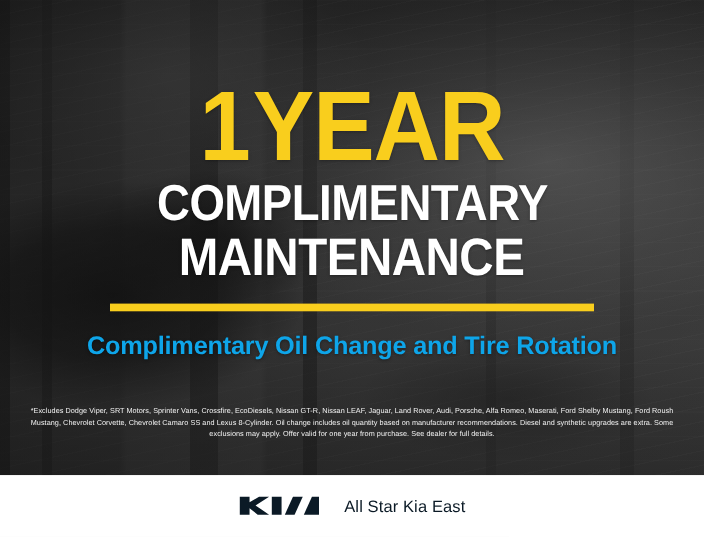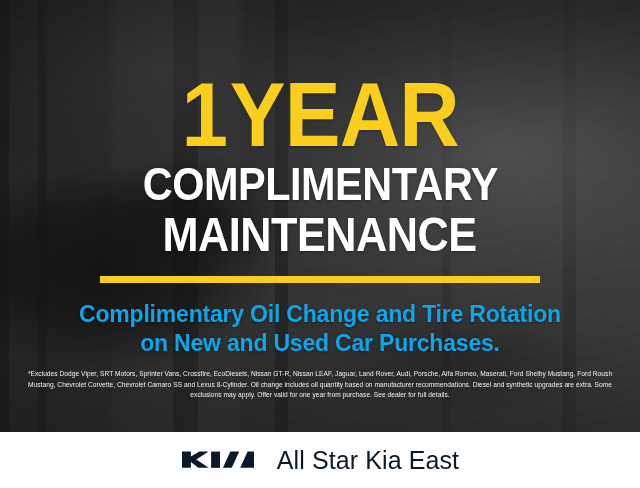--- a/index.html
+++ b/index.html
@@ -171,21 +171,21 @@
     display:flex;
     align-items:center;
     justify-content:center;
     gap:22px;
   }
 
   .kia-logo { display:block; }
 
   .dealer-name {
     font-family:"Liberation Sans", sans-serif;
-    font-size:25px;
+    font-size:15px;
     font-weight:normal;
     color:#0B1A26;
     letter-spacing:0.1px;
     white-space:nowrap;
   }
 </style>
 </head>
 <body>
 
 <div class="banner">
@@ -200,21 +200,20 @@
         <span class="num">1</span><span>YEAR</span>
       </div>
 
       <div class="word word-complimentary">COMPLIMENTARY</div>
       <div class="word word-maintenance">MAINTENANCE</div>
 
       <div class="rule"></div>
 
       <div class="subhead">
         <div>Complimentary Oil Change and Tire Rotation</div>
-        <div>on New and Used Car Purchases.</div>
       </div>
     </div>
 
     <div class="disclaimer">*Excludes Dodge Viper, SRT Motors, Sprinter Vans, Crossfire, EcoDiesels, Nissan GT-R, Nissan LEAF, Jaguar, Land Rover, Audi, Porsche, Alfa Romeo, Maserati, Ford Shelby Mustang, Ford Roush Mustang, Chevrolet Corvette, Chevrolet Camaro SS and Lexus 8-Cylinder. Oil change includes oil quantity based on manufacturer recommendations. Diesel and synthetic upgrades are extra. Some exclusions may apply. Offer valid for one year from purchase. See dealer for full details.</div>
   </div>
 
   <div class="footer">
 
     <span class="kia-logo">
       <svg width="74" height="26" viewBox="0 0 300 104" xmlns="http://www.w3.org/2000/svg" aria-hidden="true">

